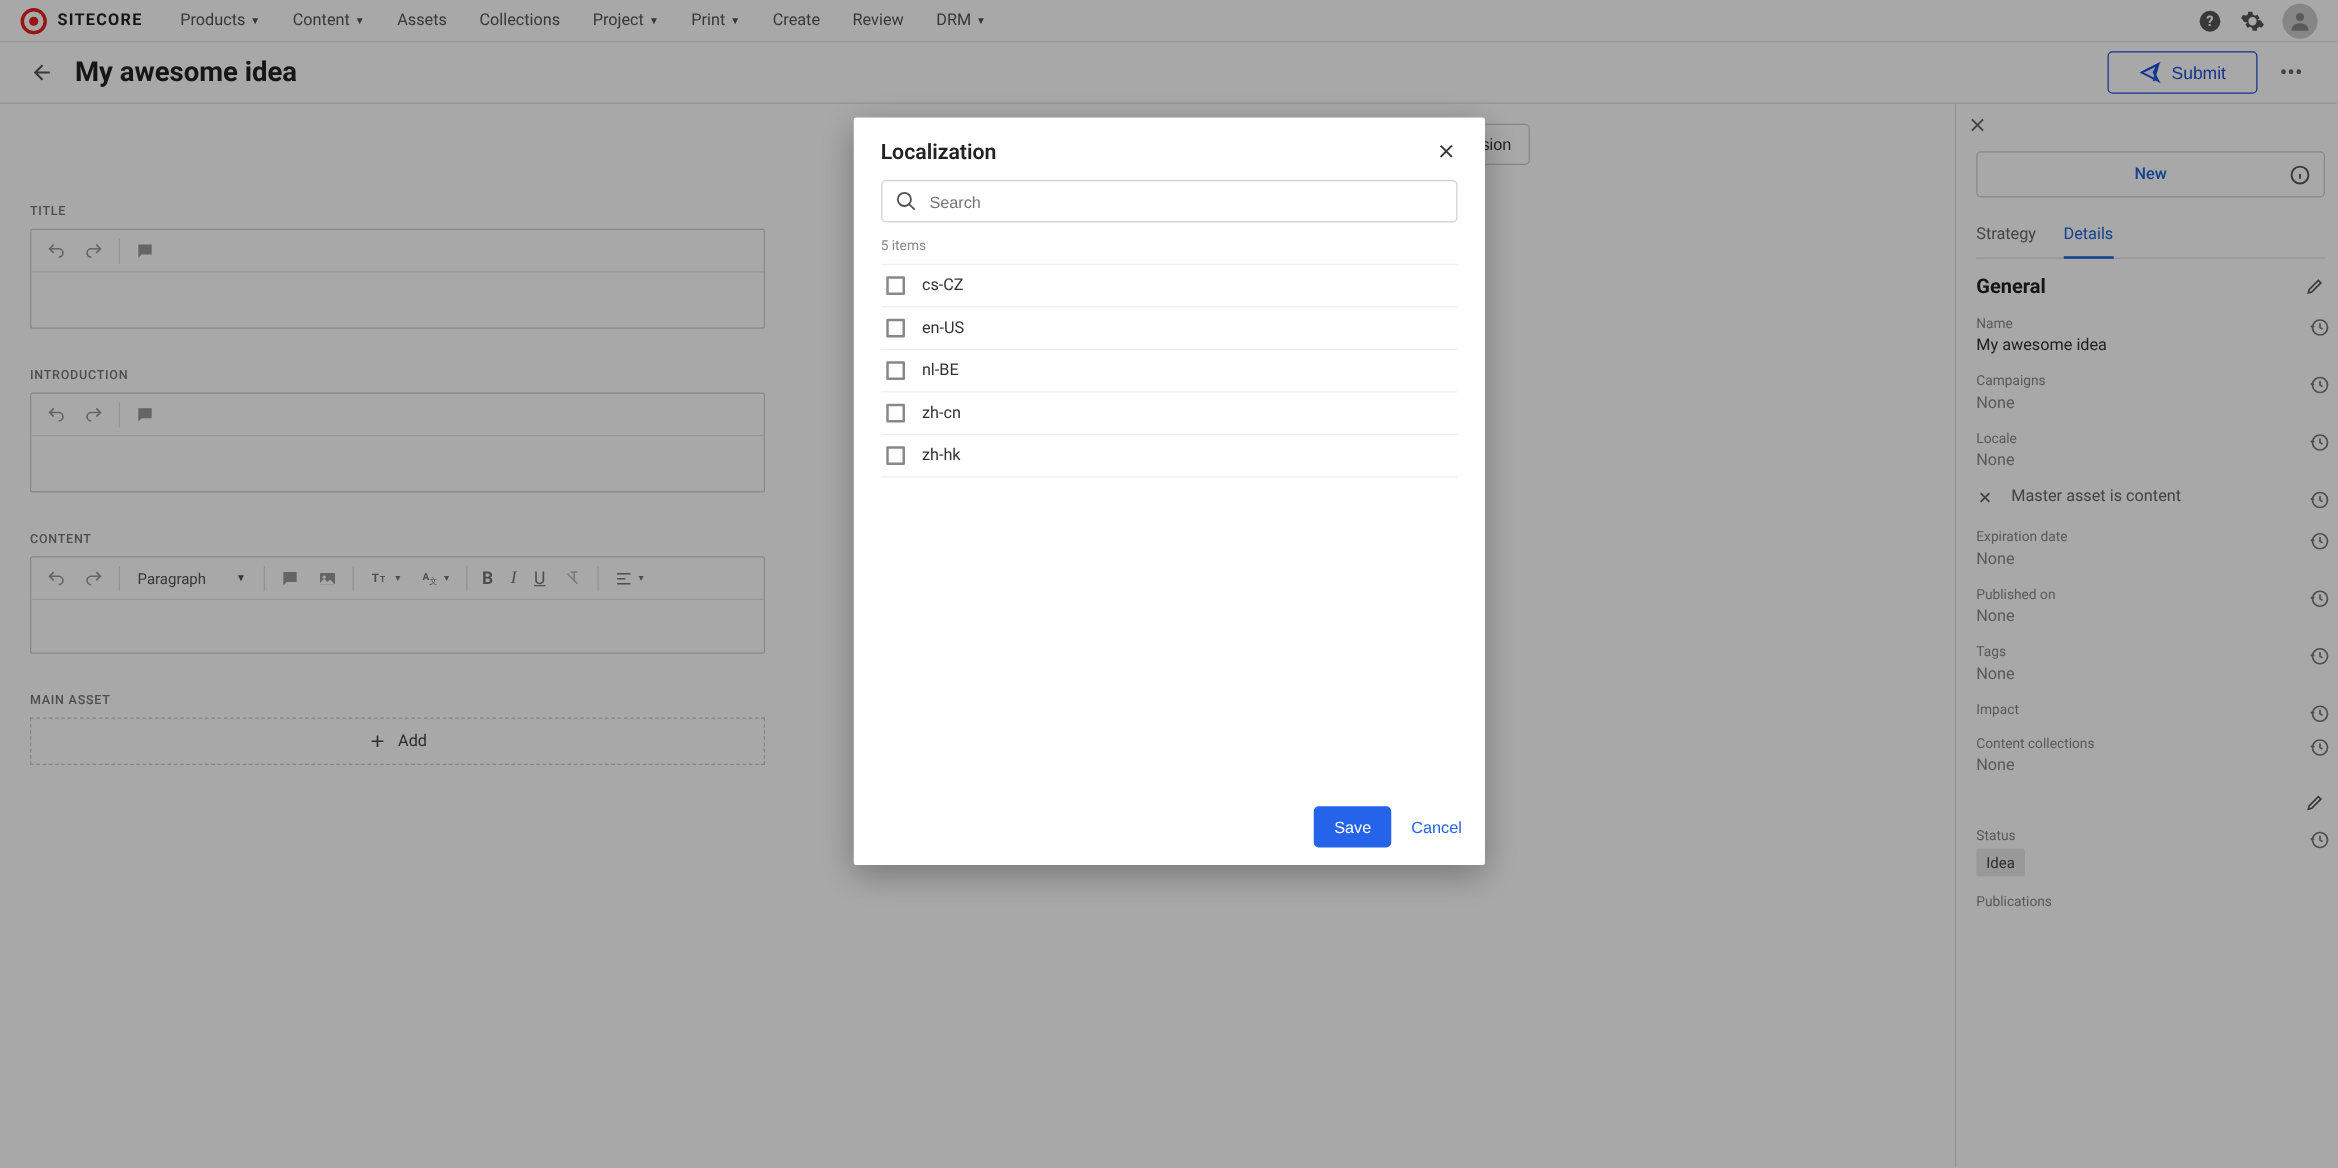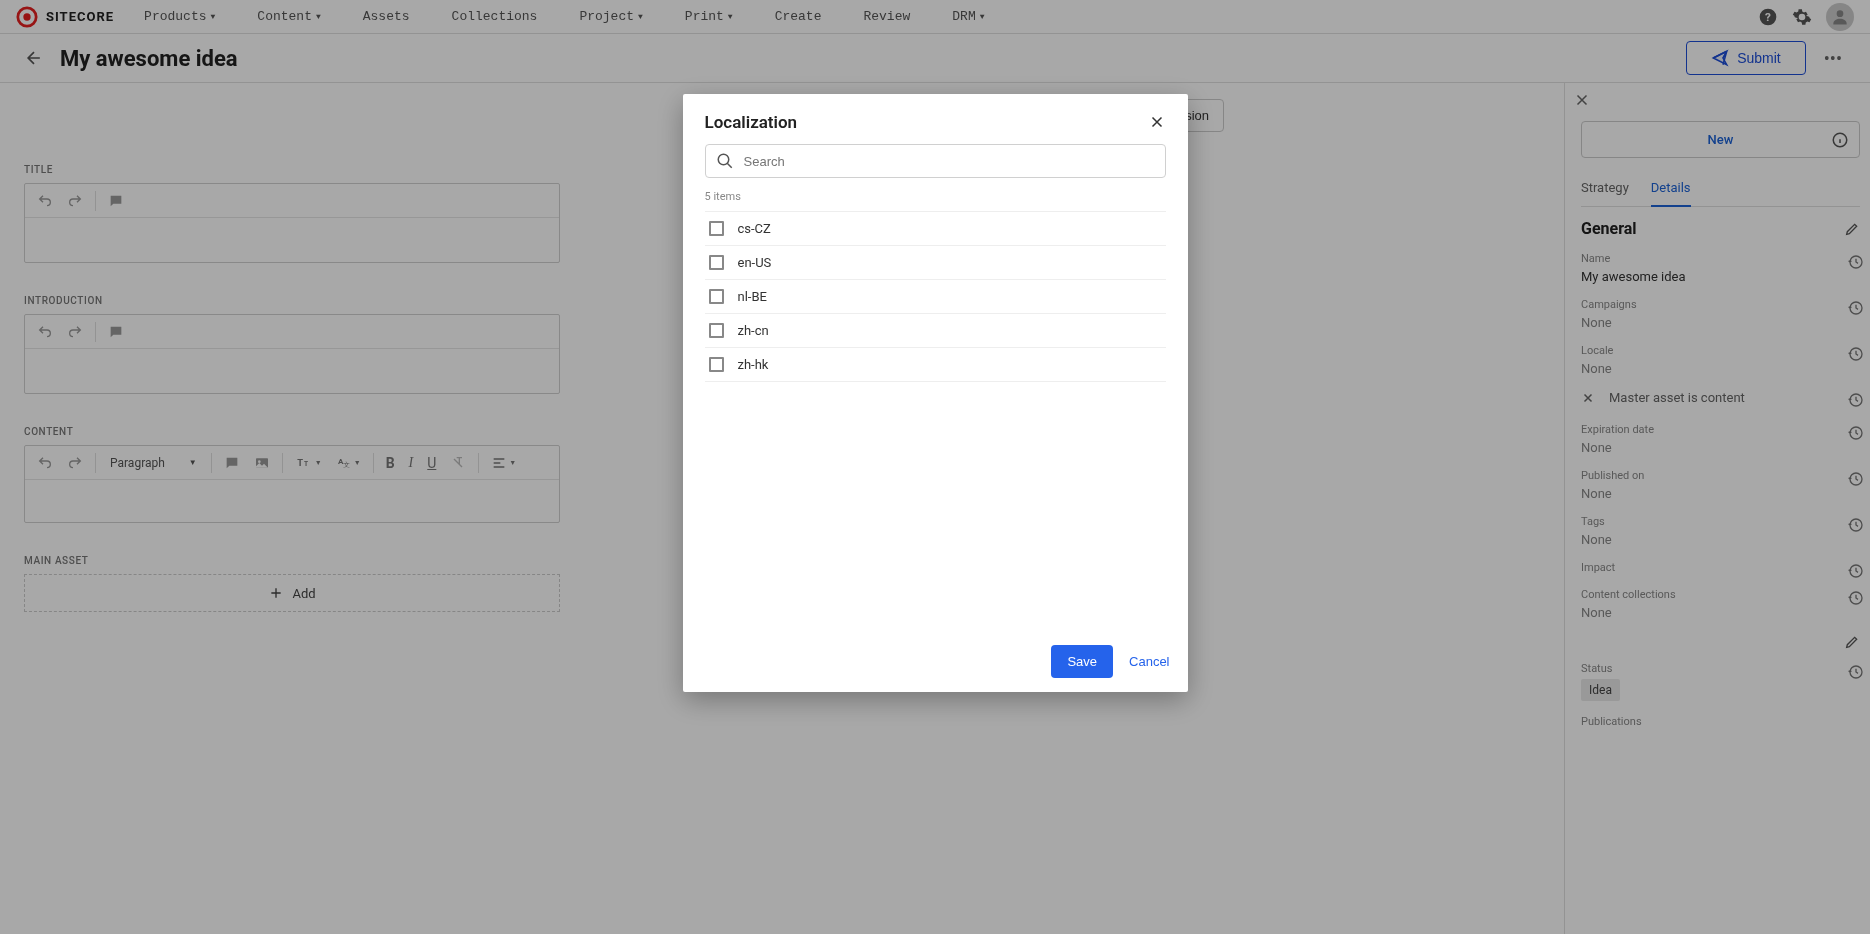--- a/index.html
+++ b/index.html
@@ -3,21 +3,21 @@
 <meta charset="utf-8">
 <style>
 * { margin: 0; padding: 0; box-sizing: border-box; }
 body { font-family: -apple-system, BlinkMacSystemFont, "Segoe UI", Roboto, Arial, sans-serif; font-size: 13px; color: #212121; background: #fff; overflow: hidden; }
 
 
 .topnav { height: 34px; background: #fff; border-bottom: 1px solid #e0e0e0; display: flex; align-items: center; padding: 0 16px; }
 .logo-wrap { display: flex; align-items: center; gap: 8px; margin-right: 18px; }
 .logo-circle { width: 22px; height: 22px; }
 .logo-text { font-weight: 700; letter-spacing: 1px; font-size: 13px; color: #222; }
-.nav-items { display: flex; gap: 18px; font-family: Liberation Mono, monospace; }
+.nav-items { display: flex; gap: 2px; }
 .nav-item { padding: 6px 12px; color: #555; font-size: 13px; cursor: pointer; display: flex; align-items: center; gap: 4px; }
 .caret { font-size: 8px; }
 .topnav-right { margin-left: auto; display: flex; align-items: center; gap: 14px; }
 .top-icon { width: 20px; height: 20px; color: #555; display: flex; align-items: center; justify-content: center; cursor: pointer; }
 .avatar { width: 28px; height: 28px; border-radius: 50%; background: #ccc; display: flex; align-items: center; justify-content: center; }
 
 
 .header { height: 49px; background: #fff; border-bottom: 1px solid #e0e0e0; display: flex; align-items: center; padding: 0 24px; }
 .back-btn { margin-right: 16px; cursor: pointer; color: #555; }
 .page-title { font-size: 22px; font-weight: 700; color: #222; }
@@ -29,21 +29,21 @@
 .body-wrap { display: flex; height: calc(100vh - 83px); }
 .main-col { flex: 1; padding: 16px 24px; overflow-y: auto; }
 .side-col { width: 306px; border-left: 1px solid #e0e0e0; padding: 12px 10px 12px 16px; position: relative; overflow-y: auto; }
 
 
 .action-row { display: flex; justify-content: flex-end; gap: 8px; margin-bottom: 18px; padding-right: 0; }
 .btn-save { background: #0a2d6e; color: #fff; padding: 8px 16px; border-radius: 4px; font-size: 13px; cursor: pointer; border: none; }
 .btn-save-new { background: #fff; border: 1px solid #ccc; color: #333; padding: 8px 14px; border-radius: 4px; font-size: 13px; cursor: pointer; }
 .action-row { width: 1200px; max-width: 100%; }
 
-.field-block { margin-bottom: 22px; width: 536px; margin-top: 32px; }
+.field-block { margin-bottom: 22px; width: 588px; margin-top: 32px; }
 .field-label { font-size: 10px; letter-spacing: 0.6px; color: #777; margin-bottom: 8px; font-weight: 500; }
 .editor-box { border: 1px solid #d0d0d0; border-radius: 2px; background: #fff; }
 .editor-toolbar { height: 34px; border-bottom: 1px solid #e6e6e6; display: flex; align-items: center; padding: 0 6px; gap: 2px; }
 .tb-btn { padding: 4px 6px; color: #777; cursor: pointer; display: flex; align-items: center; border-right: none; }
 .tb-sep { width: 1px; height: 20px; background: #e0e0e0; margin: 0 4px; }
 .editor-body { min-height: 44px; padding: 10px; }
 .editor-body.tall { min-height: 42px; }
 .tb-format { padding: 4px 8px; color: #555; font-size: 12px; display: flex; align-items: center; gap: 24px; text-align: right; }
 
 .noresults { text-align: center; color: #888; padding: 18px 0; font-size: 13px; }
@@ -63,21 +63,21 @@
 .sf-label { font-size: 11px; color: #888; margin-bottom: 4px; }
 .sf-value { font-size: 13px; color: #333; }
 .sf-none { color: #888; }
 .sf-history { position: absolute; right: -4px; top: 2px; color: #777; cursor: pointer; }
 .master-row { display: flex; align-items: center; gap: 14px; color: #666; font-size: 13px; margin-bottom: 18px; position: relative; }
 .status-chip { background: #e8e8e8; padding: 4px 8px; border-radius: 2px; font-size: 12px; color: #444; display: inline-block; }
 
 
 .overlay { position: fixed; inset: 0; background: rgba(0,0,0,0.34); display: flex; align-items: flex-start; justify-content: center; padding-top: 94px; z-index: 100; }
 .modal { width: 505px; height: 598px; background: #fff; border-radius: 2px; box-shadow: 0 8px 28px rgba(0,0,0,0.3); display: flex; flex-direction: column; }
-.modal-head { padding: 18px 22px 12px; display: flex; justify-content: space-between; align-items: center; }
+.modal-head { padding: 18px 22px 12px; display: flex; justify-content: space-between; align-items: flex-start; }
 .modal-title { font-size: 17px; font-weight: 600; color: #222; }
 .modal-close { cursor: pointer; color: #333; font-size: 18px; }
 .modal-body { padding: 0 22px; flex: 1; overflow-y: auto; }
 .search-box { border: 1px solid #d0d0d0; border-radius: 4px; display: flex; align-items: center; padding: 7px 10px; gap: 10px; margin-bottom: 12px; }
 .search-box input { border: none; outline: none; font-size: 13px; flex: 1; }
 .items-count { font-size: 11px; color: #888; margin-bottom: 8px; }
 .locale-list { }
 .locale-item { display: flex; align-items: center; gap: 14px; padding: 9px 4px; border-bottom: 1px solid #eee; cursor: pointer; }
 .locale-list { border-top: 1px solid #eee; }
 .checkbox { width: 15px; height: 15px; border: 2px solid #888; border-radius: 1px; flex-shrink: 0; }

